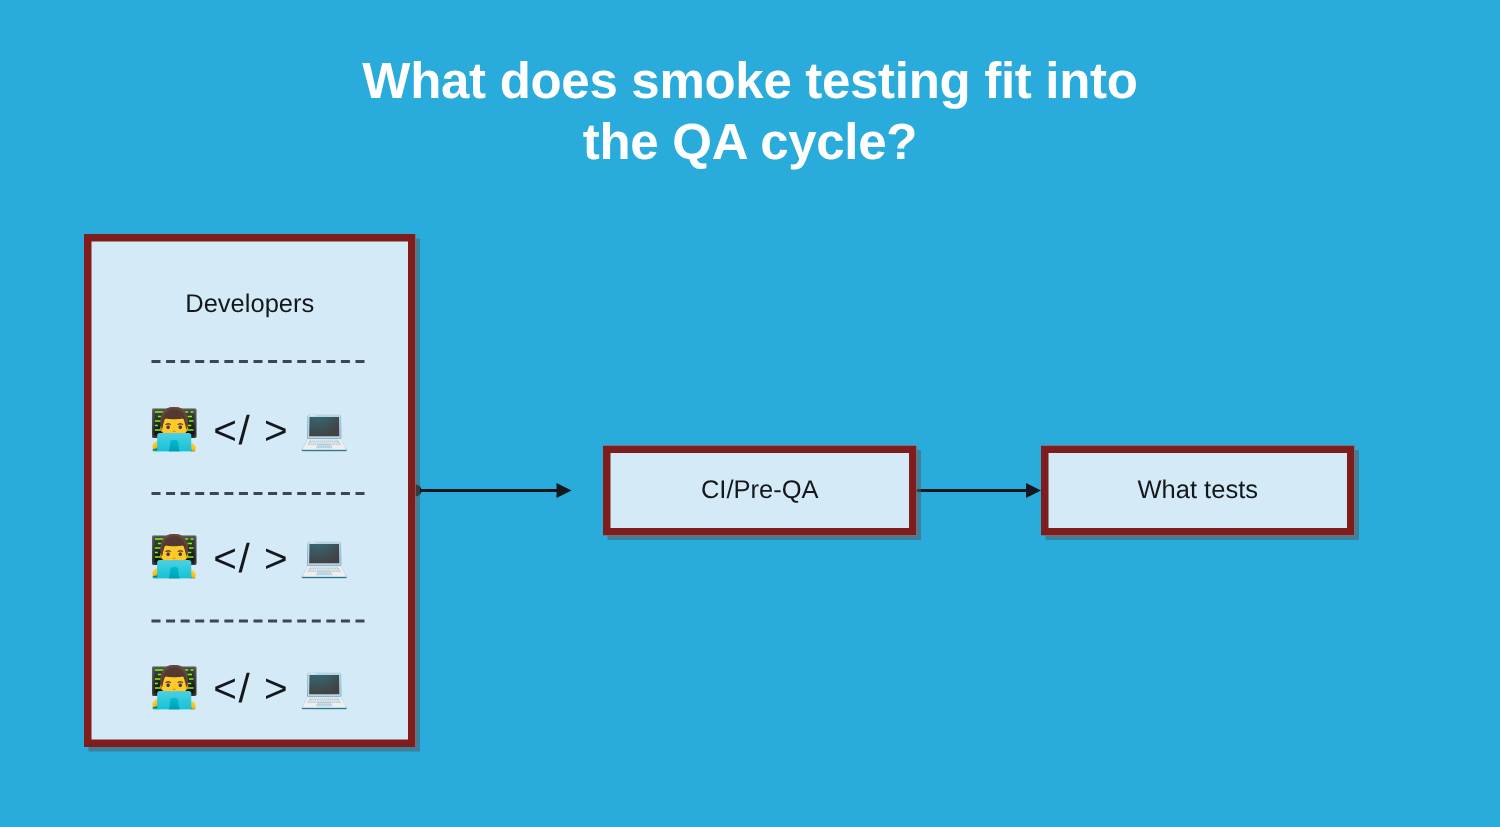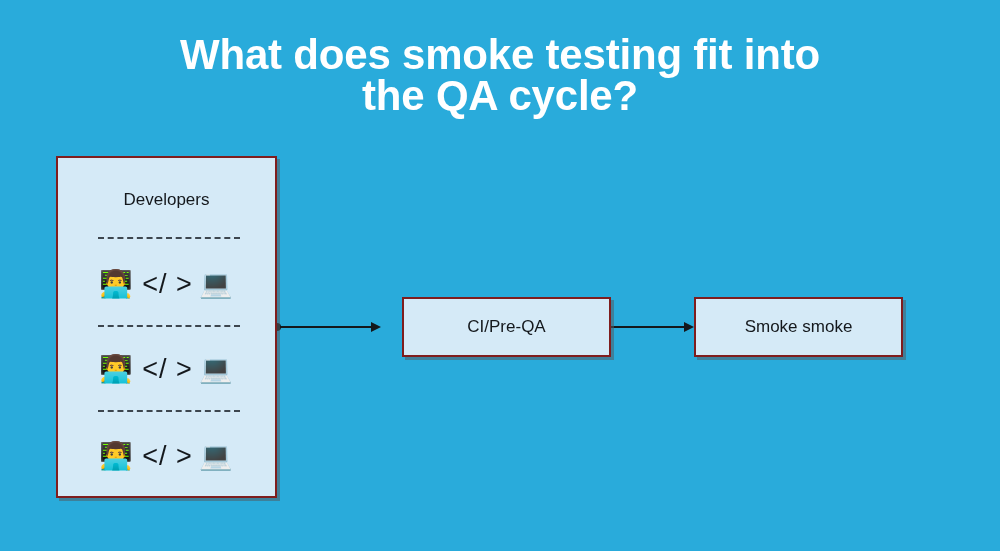--- a/index.html
+++ b/index.html
@@ -26,31 +26,31 @@
   
   .title {
     position: absolute;
     left: 0;
     top: 34px;
     width: 1000px;
     text-align: center;
     color: #ffffff;
     font-family: "Liberation Sans Narrow", "Liberation Sans", sans-serif;
     font-weight: bold;
-    font-size: 42px;
+    font-size: 34px;
     line-height: 41px;
     letter-spacing: -0.2px;
     white-space: pre-line;
   }
 
   
   .node {
     position: absolute;
     background: #d5eaf7;
-    border: 2px solid #7f1d1d;
+    border: 5px solid #7f1d1d;
     box-shadow: 3px 3px 0 0 rgba(80, 92, 100, 0.55);
     box-sizing: border-box;
   }
   .node-label {
     color: #14181c;
     font-size: 17px;
     line-height: 20px;
     text-align: center;
   }
 
@@ -186,16 +186,16 @@
       <span class="code-glyph">&lt;/ &gt;</span>
       <span class="emoji">💻</span>
     </div>
   </div>
 
   <div class="node" id="ci-box">
     <div class="node-label centered">CI/Pre-QA</div>
   </div>
 
   <div class="node" id="smoke-box">
-    <div class="node-label centered">Smoke smoke</div>
+    <div class="node-label centered">What tests</div>
   </div>
 
 </div>
 
 </body></html>

